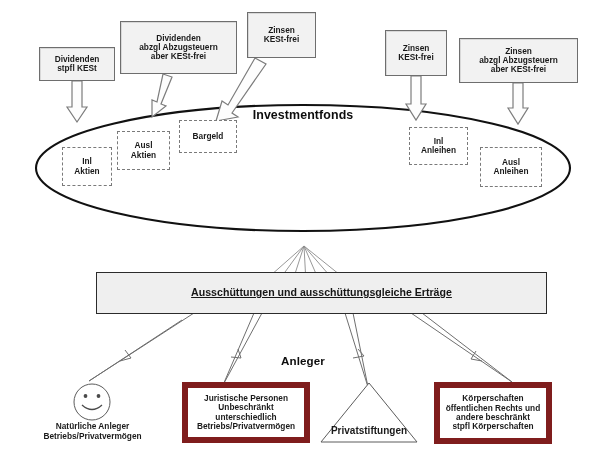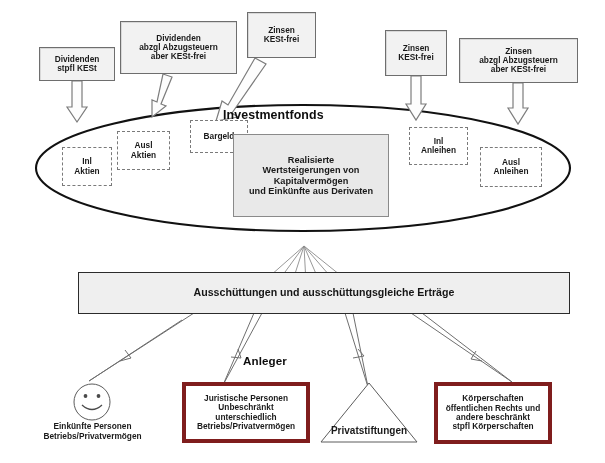--- a/index.html
+++ b/index.html
@@ -70,38 +70,39 @@
     background: #efefef;
     border: 1.6px solid #2b2b2b;
     font-size: 10.6px;
     font-weight: 700;
     color: #161616;
     padding: 2px 6px;
   }
 
   .investor-box {
     background: #ffffff;
-    border: 4px solid #7f1d1d;
+    border: 6px solid #7f1d1d;
     font-size: 8.3px;
     font-weight: 700;
     color: #1a1a1a;
     padding: 2px 3px;
   }
 
   .plain-label {
     position: absolute;
     text-align: center;
     font-size: 8.3px;
     font-weight: 700;
     color: #1a1a1a;
     line-height: 1.15;
   }
 
   .heading {
     position: absolute;
+    text-align: center;
     font-weight: 700;
     color: #0d0d0d;
   }
   #fonds-title { font-size: 12.4px; letter-spacing: 0.1px; }
   #anleger-title { font-size: 11.6px; letter-spacing: 0.1px; }
 
   .tri-label {
     position: absolute;
     text-align: center;
     font-size: 10px;
@@ -213,59 +214,51 @@
     </div>
   </div>
 
   <div class="node dashed-box" style="left:117px; top:131px; width:53px; height:39px;">
     <div>
       <div>Ausl</div>
       <div>Aktien</div>
     </div>
   </div>
 
-  <div class="node dashed-box" style="left:190px; top:120px; width:58px; height:33px;">
+  <div class="node dashed-box" style="left:179px; top:120px; width:58px; height:33px;">
     <div>
       <div>Bargeld</div>
     </div>
   </div>
 
   <div class="node dashed-box" style="left:409px; top:127px; width:59px; height:38px;">
     <div>
       <div>Inl</div>
       <div>Anleihen</div>
     </div>
   </div>
 
   <div class="node dashed-box" style="left:480px; top:147px; width:62px; height:40px;">
     <div>
       <div>Ausl</div>
       <div>Anleihen</div>
     </div>
   </div>
 
-  <div class="node center-box" style="left:233px; top:134px; width:156px; height:83px;">
-    <div>
-      <div>Realisierte</div>
-      <div>Wertsteigerungen von</div>
-      <div>Kapitalvermögen</div>
-      <div>und Einkünfte aus Derivaten</div>
-    </div>
-  </div>
-
-  <div class="node banner-box" style="left:78px; top:272px; width:492px; height:42px;">
+
+  <div class="node banner-box" style="left:96px; top:272px; width:451px; height:42px;text-decoration:underline;">
     <div>
       <div>Ausschüttungen und ausschüttungsgleiche  Erträge</div>
     </div>
   </div>
 
   <div class="heading" id="anleger-title" style="left:243px; top:354px; width:120px;">Anleger</div>
 
   <div class="plain-label" style="left:20px; top:422px; width:145px;">
-    <div>Einkünfte Personen</div>
+    <div>Natürliche Anleger</div>
     <div>Betriebs/Privatvermögen</div>
   </div>
 
   <div class="node investor-box" style="left:182px; top:382px; width:128px; height:61px;">
     <div>
       <div>Juristische Personen</div>
       <div>Unbeschränkt</div>
       <div>unterschiedlich</div>
       <div>Betriebs/Privatvermögen</div>
     </div>

